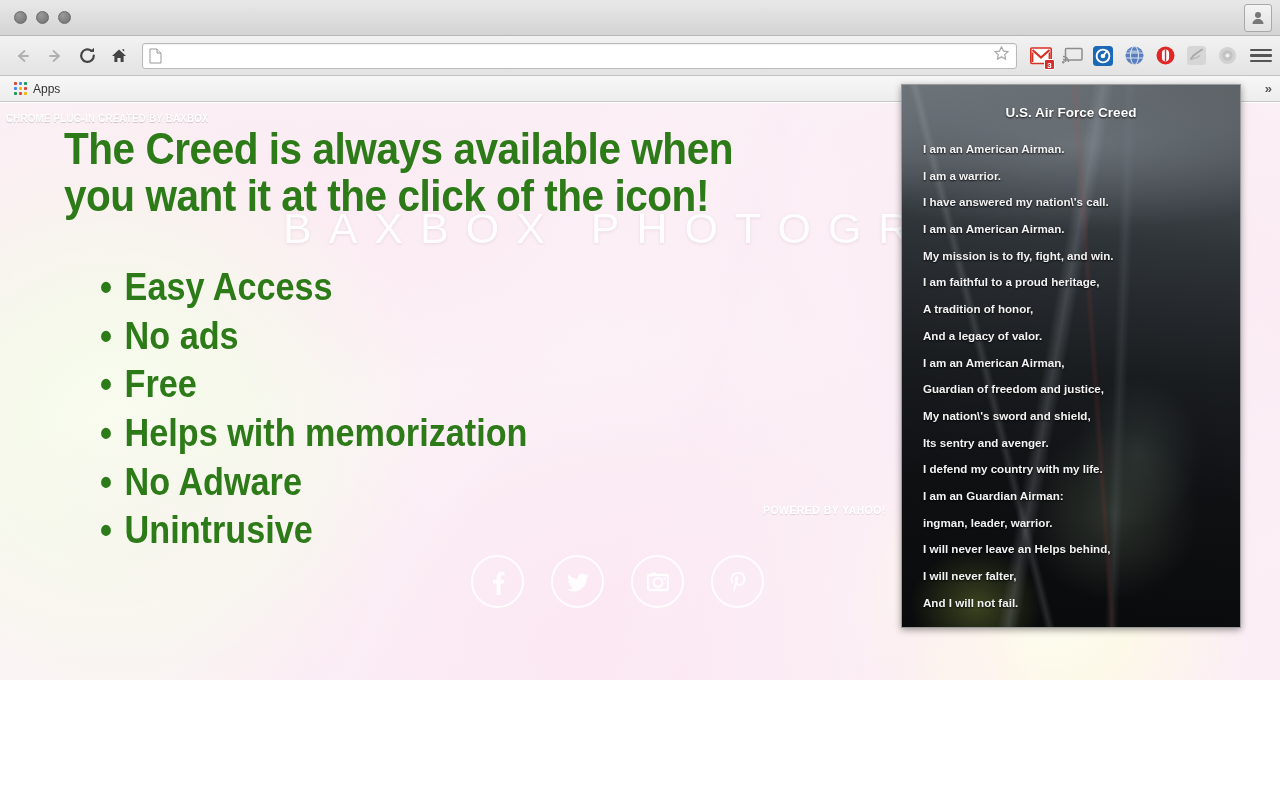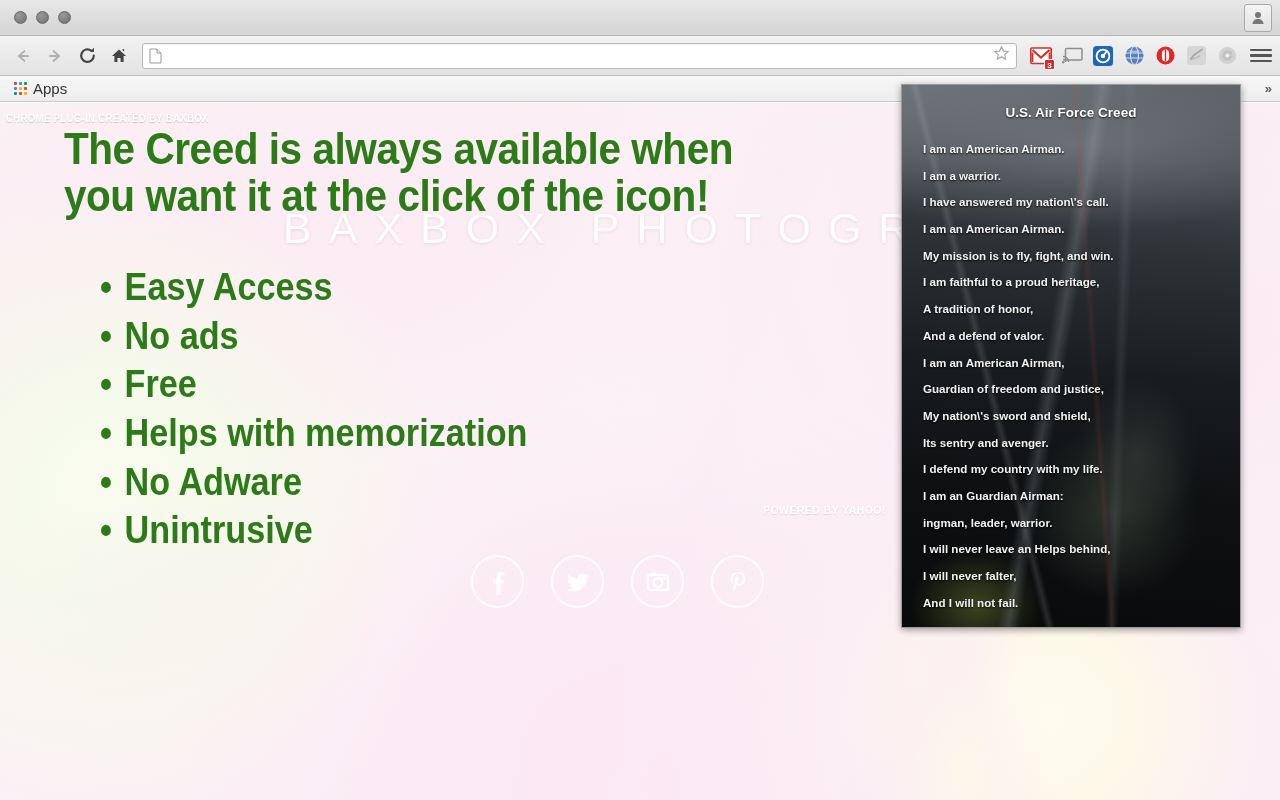--- a/index.html
+++ b/index.html
@@ -68,29 +68,29 @@
   .hamburger span{ display:block;height:2.5px;background:#555;border-radius:1px; }
 
   .bookmarks{
     height:26px;width:100%;
     background:linear-gradient(#f7f7f7,#ededed);
     border-bottom:1px solid #c8c8c8;
     display:flex;align-items:center;padding:0 8px;
     position:relative;
   }
   .bm-item{ display:flex;align-items:center;gap:6px;
-            font-size:15px;color:#333;padding:2px 6px;border-radius:2px; }
+            font-size:12px;color:#333;padding:2px 6px;border-radius:2px; }
   .apps-grid{ width:13px;height:13px;display:grid;
               grid-template-columns:repeat(3,1fr);grid-template-rows:repeat(3,1fr);gap:1.3px; }
   .apps-grid i{ display:block;border-radius:1px; }
   .bm-overflow{ position:absolute;right:8px;font-size:13px;color:#555;font-weight:bold; }
 
   
   .page{
-    position:absolute; top:103px; left:0; width:1280px; height:697px;
+    position:absolute; top:103px; left:0; width:1280px; height:577px;
     overflow:hidden;
   }
   
   .bg{
     position:absolute;inset:0;
     background:
       radial-gradient(circle at 82% 88%, #fdfbe8 0%, #fdf6df 7%, #fbe7f1 17%, rgba(250,228,241,0) 34%),
       radial-gradient(circle at 9% 56%, #f7fbe9 0%, #f2f7e2 9%, rgba(242,247,226,0) 26%),
       radial-gradient(ellipse 60% 48% at 20% 18%, #fbe3ef 0%, rgba(251,227,239,.55) 45%, rgba(251,227,239,0) 72%),
       radial-gradient(ellipse 55% 60% at 88% 30%, #f9e2ee 0%, rgba(249,226,238,.45) 50%, rgba(249,226,238,0) 78%),
@@ -419,21 +419,21 @@
     <div class="popup-photo"></div>
     <div class="popup-title">U.S. Air Force Creed</div>
     <ul class="creed">
       <li>I am an American Airman.</li>
       <li>I am a warrior.</li>
       <li>I have answered my nation\'s call.</li>
       <li>I am an American Airman.</li>
       <li>My mission is to fly, fight, and win.</li>
       <li>I am faithful to a proud heritage,</li>
       <li>A tradition of honor,</li>
-      <li>And a defend of valor.</li>
+      <li>And a legacy of valor.</li>
       <li>I am an American Airman,</li>
       <li>Guardian of freedom and justice,</li>
       <li>My nation\'s sword and shield,</li>
       <li>Its sentry and avenger.</li>
       <li>I defend my country with my life.</li>
       <li>I am an Guardian Airman:</li>
       <li>ingman, leader, warrior.</li>
       <li>I will never leave an Helps behind,</li>
       <li>I will never falter,</li>
       <li>And I will not fail.</li>

